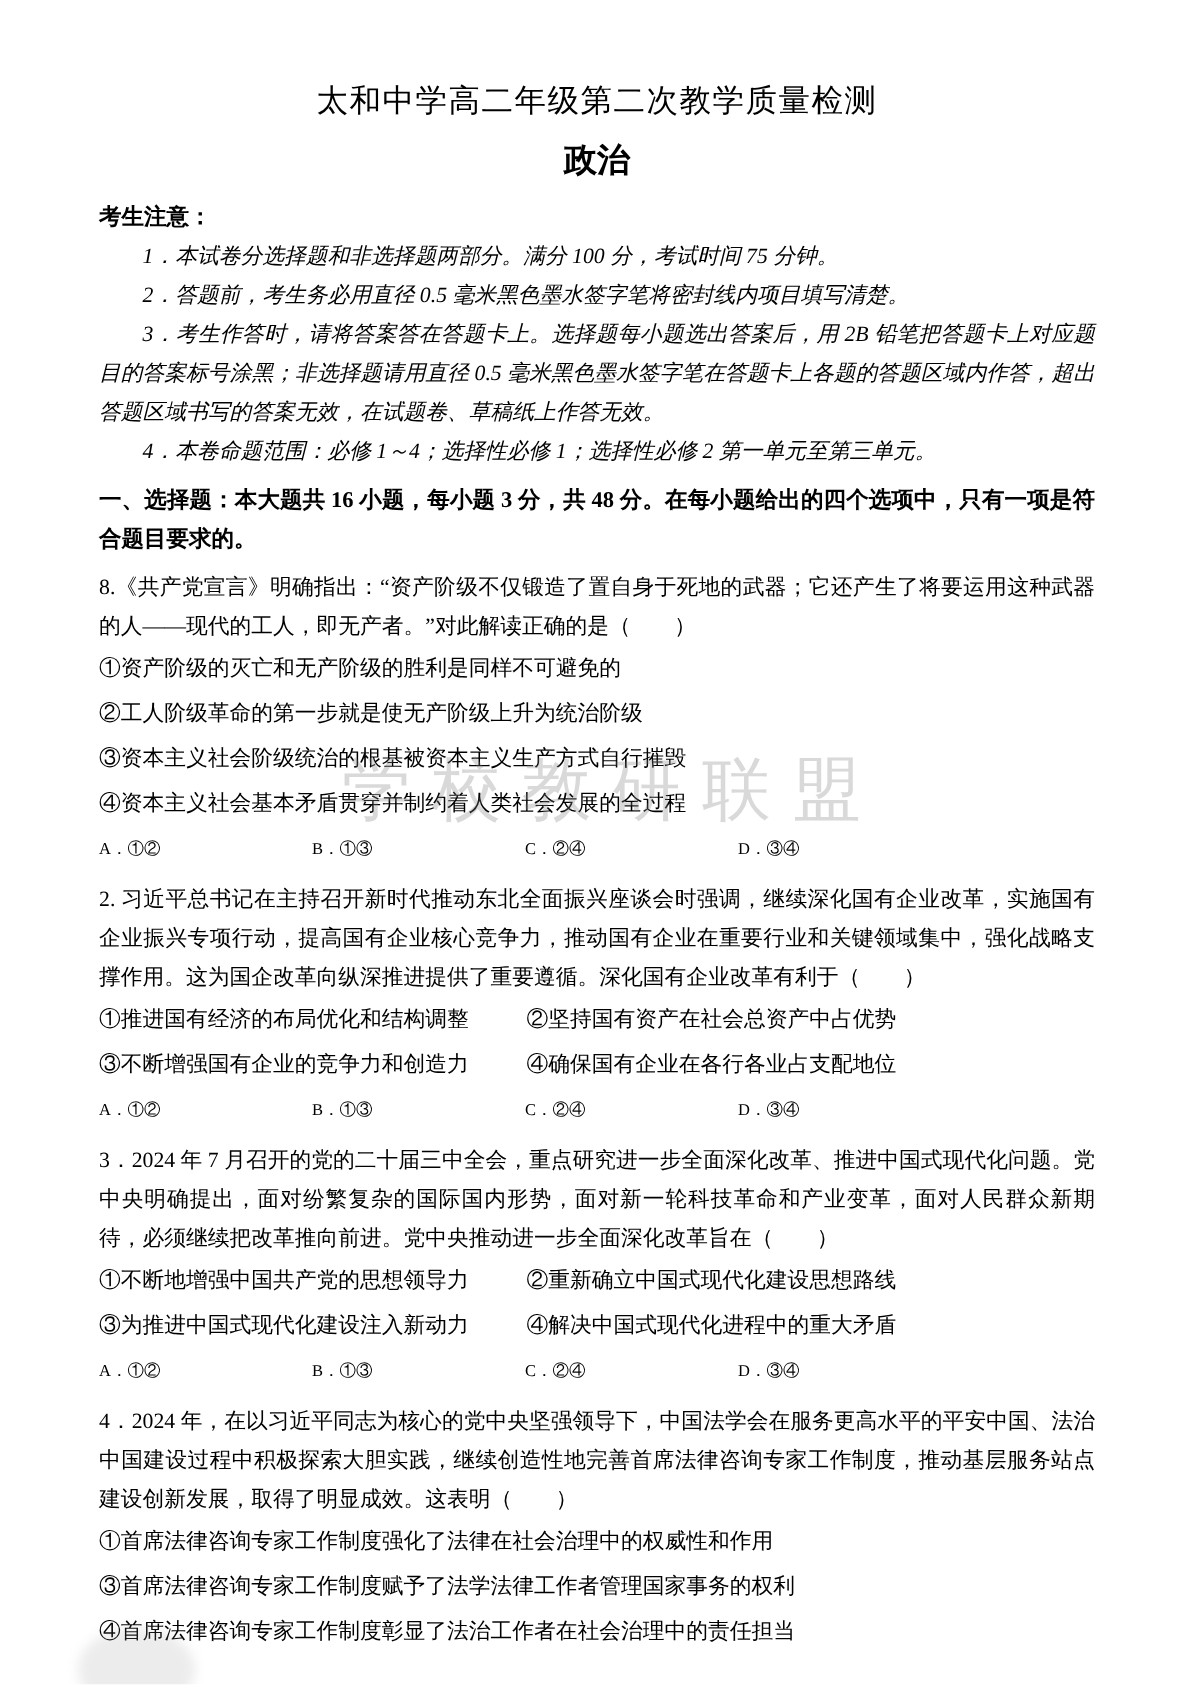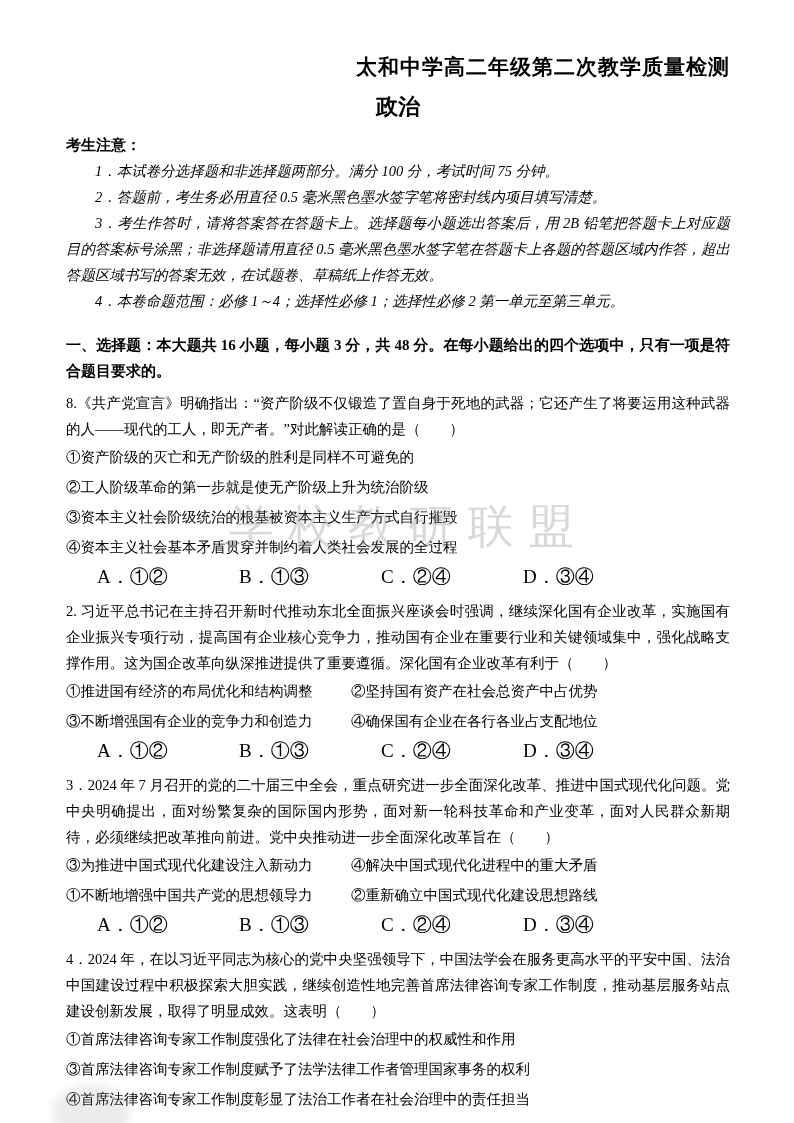--- a/index.html
+++ b/index.html
@@ -10,23 +10,23 @@
     color: #000;
   }
   .page {
     position: relative;
     width: 794px; height: 1123px;
     padding: 52px 64px 0 66px;
     overflow: hidden;
     background: #ffffff;
   }
   .title {
-    text-align: right;
+    text-align: center;
     font-size: 21px;
-    font-weight: bold;
+    font-weight: normal;
     line-height: 30px;
     margin-bottom: 12px;
     letter-spacing: 1px;
   }
   .subject {
     text-align: center;
     font-size: 22px;
     font-weight: bold;
     line-height: 26px;
     margin-bottom: 12px;
@@ -41,43 +41,42 @@
     line-height: 26px;
     text-indent: 2em;
     text-align: justify;
     font-style: italic;
   }
   .section-header {
     font-size: 15px;
     font-weight: bold;
     line-height: 26px;
     text-align: justify;
-    margin-top: 18px;
+    margin-top: 7px;
   }
   .question { margin-top: 6px; }
   .stem {
     font-size: 14.5px;
     line-height: 26px;
     text-align: justify;
   }
   .option-line {
     font-size: 14.5px;
     line-height: 30px;
   }
   .option-pair {
     display: flex;
     font-size: 14.5px;
     line-height: 30px;
   }
   .option-pair .opt-left { width: 285px; flex: 0 0 285px; }
   .choices {
     display: flex;
-    font-size: 19px;
+    font-size: 11px;
     line-height: 30px;
-    margin-left: 31px;
   }
   .choices span { display: inline-block; width: 142px; }
   .choices span:last-child { width: auto; }
   .watermark {
     position: absolute;
     top: 496px;
     left: 228px;
     font-size: 46px;
     letter-spacing: 14px;
     color: rgba(130, 130, 130, 0.30);
@@ -145,26 +144,26 @@
       <span>A．①②</span>
       <span>B．①③</span>
       <span>C．②④</span>
       <span>D．③④</span>
     </p>
   </section>
 
   <section class="question">
     <p class="stem">3．2024 年 7 月召开的党的二十届三中全会，重点研究进一步全面深化改革、推进中国式现代化问题。党中央明确提出，面对纷繁复杂的国际国内形势，面对新一轮科技革命和产业变革，面对人民群众新期待，必须继续把改革推向前进。党中央推动进一步全面深化改革旨在（　　）</p>
     <div class="option-pair">
+      <span class="opt-left">①不断地增强中国共产党的思想领导力</span>
+      <span>②重新确立中国式现代化建设思想路线</span>
+    </div>
+    <div class="option-pair">
       <span class="opt-left">③为推进中国式现代化建设注入新动力</span>
       <span>④解决中国式现代化进程中的重大矛盾</span>
-    </div>
-    <div class="option-pair">
-      <span class="opt-left">①不断地增强中国共产党的思想领导力</span>
-      <span>②重新确立中国式现代化建设思想路线</span>
     </div>
     <p class="choices">
       <span>A．①②</span>
       <span>B．①③</span>
       <span>C．②④</span>
       <span>D．③④</span>
     </p>
   </section>
 
   <section class="question">

